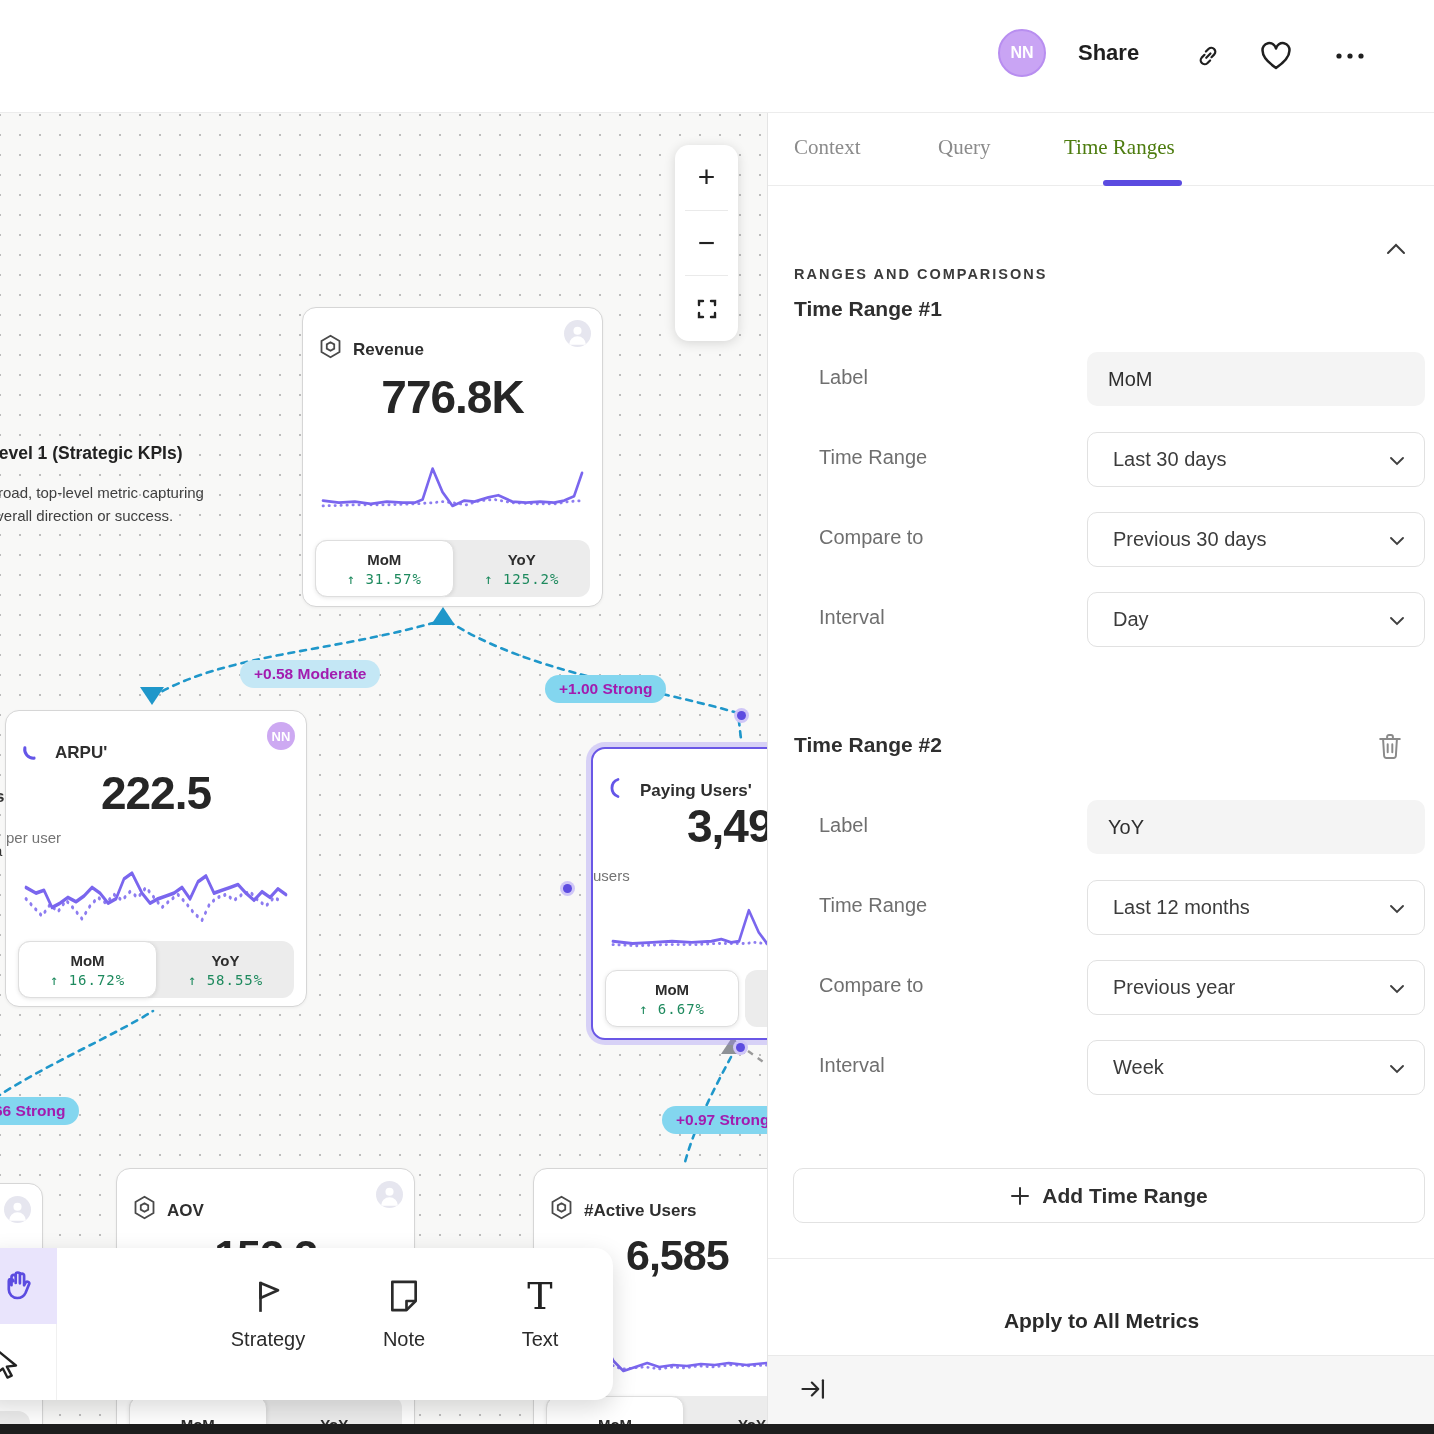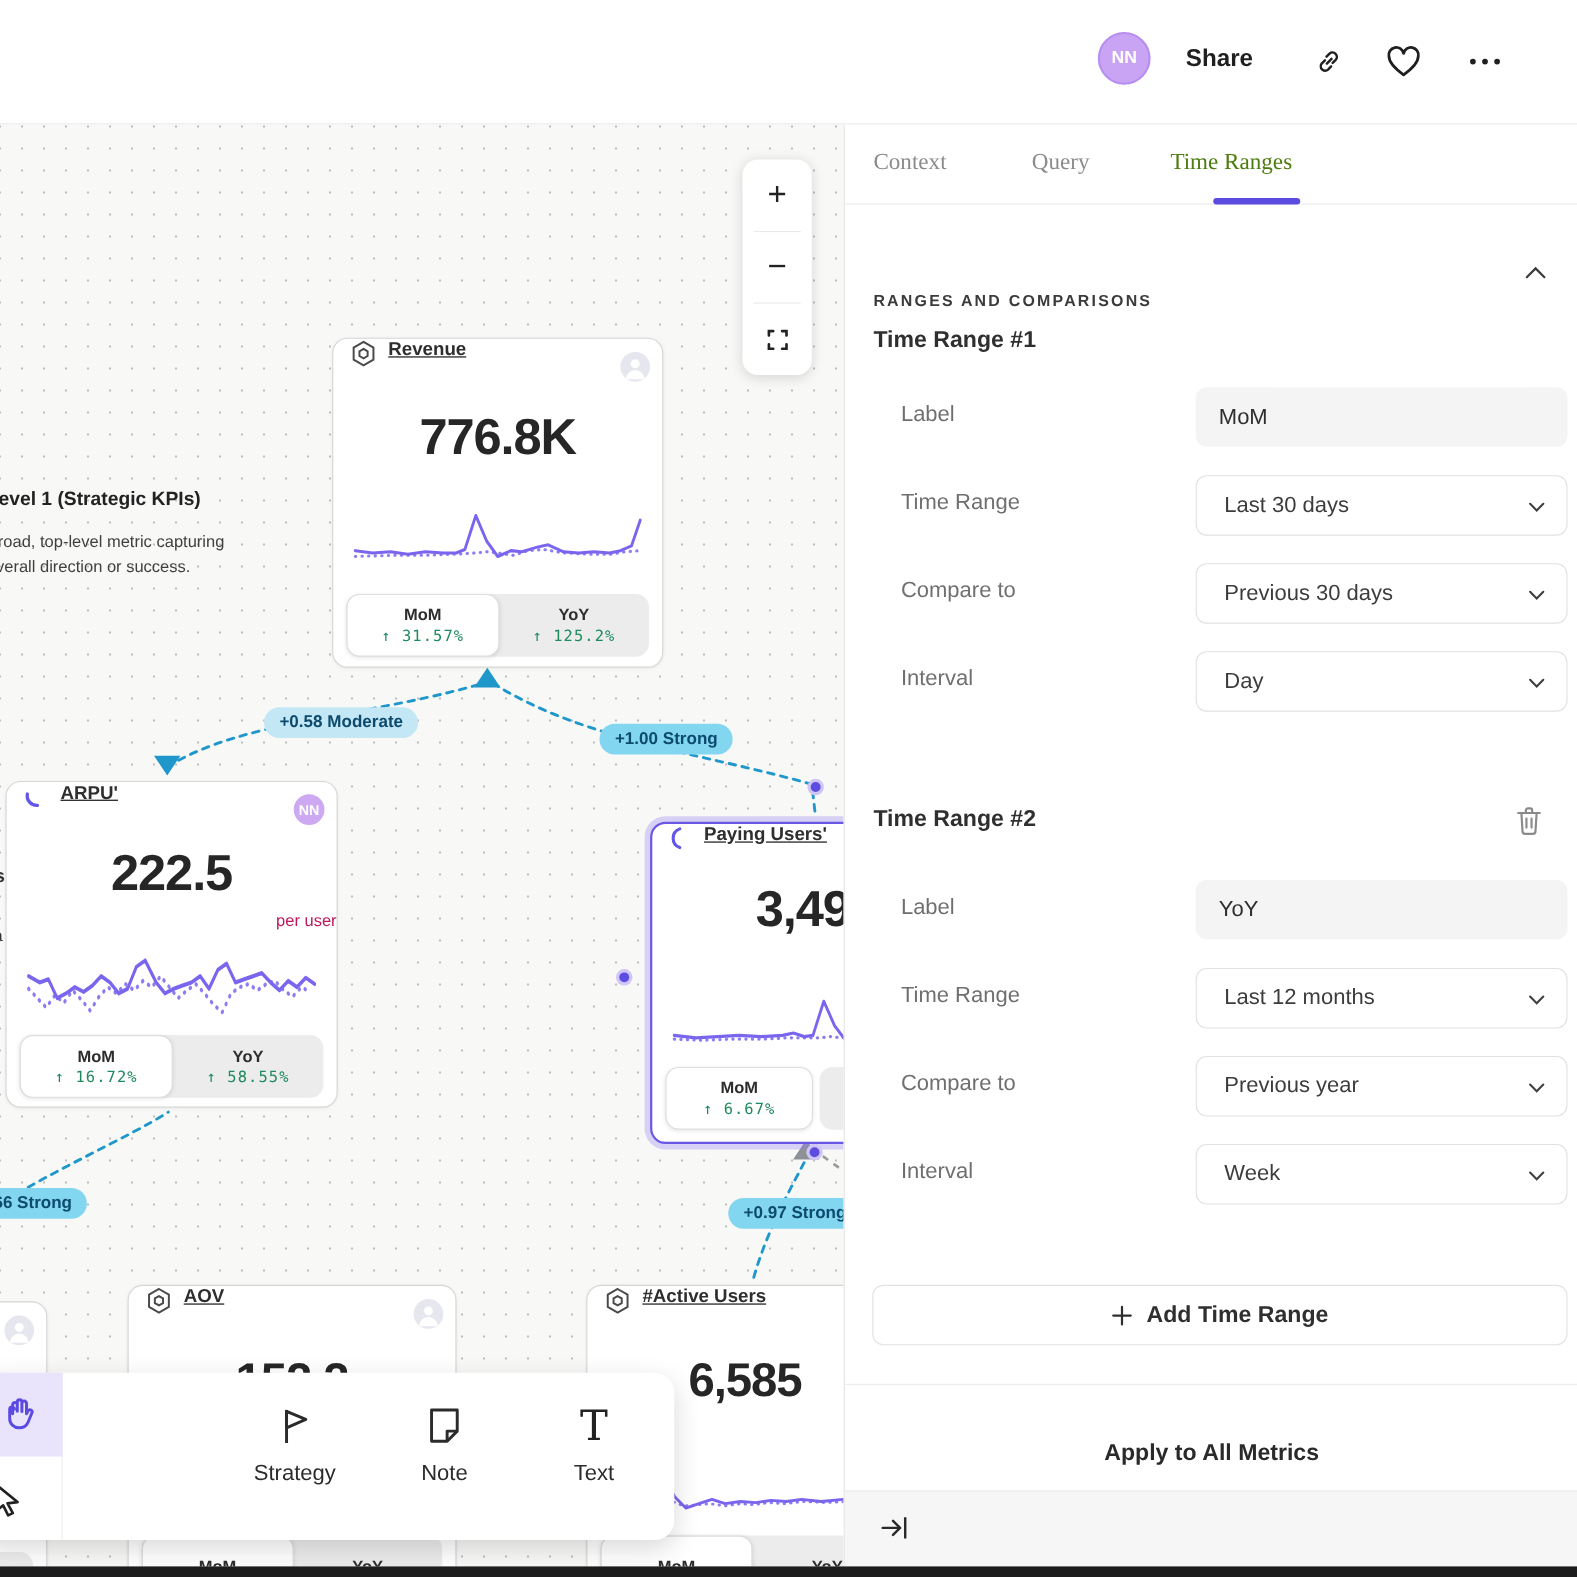--- a/index.html
+++ b/index.html
@@ -23,39 +23,39 @@
 
   .zoombar { position:absolute; left:675px; top:32px; width:63px; height:196px; background:#fff; border-radius:14px;
              box-shadow:0 2px 12px rgba(0,0,0,.14); z-index:15; display:flex; flex-direction:column; }
   .zoombar .zbtn { flex:1; display:flex; align-items:center; justify-content:center; font-size:30px; color:#222; cursor:pointer; }
   .zoombar .zdiv { height:1px; margin:0 10px; background:#eaeaea; }
 
   
   .card { position:absolute; background:#fff; border:1.5px solid #d6d6d6; border-radius:14px;
           box-shadow:0 1px 3px rgba(0,0,0,.05); z-index:10; }
   .card.selected { border:2px solid #6a57e6; box-shadow:0 0 0 5px rgba(150,130,245,.33); }
-  .card-head { position:absolute; left:0; top:0; right:0; height:52px; display:flex; align-items:flex-start; padding:0 14px;text-decoration:underline; }
+  .card-head { position:absolute; left:0; top:0; right:0; height:52px; display:flex; align-items:flex-end; padding:0 14px; }
   .card-title { font-size:17px; font-weight:600; color:#2e2e2e; margin-left:9px; white-space:nowrap; }
   .corner-avatar { position:absolute; right:11px; top:12px; width:27px; height:27px; border-radius:50%; background:#e6e6ef; overflow:hidden; }
   .nn-badge { position:absolute; right:11px; top:11px; width:28px; height:28px; border-radius:50%; background:#cda9f2;
               color:#fff; font-size:13px; font-weight:700; display:flex; align-items:center; justify-content:center; }
   .big-num { position:absolute; left:0; right:0; text-align:center; font-size:46px; font-weight:700; color:#262626; letter-spacing:-1px; }
-  .unit { position:absolute; left:0; right:0; text-align:right; font-size:15px; color:#be185d; }
+  .unit { position:absolute; left:0; right:0; text-align:left; font-size:15px; color:#737373; }
   .spark { position:absolute; left:14px; right:14px; }
   .spark svg { width:100%; height:100%; }
   .spark-solid { fill:none; stroke:#7a66ee; stroke-width:2.6; stroke-linejoin:round; stroke-linecap:round; }
   .spark-dot { fill:none; stroke:#8d7cf0; stroke-width:2.6; stroke-dasharray:0.5 5.5; stroke-linecap:round; }
   .pills { position:absolute; left:12px; right:12px; height:57px; background:#ececec; border-radius:12px; display:flex; }
   .pill { flex:1; display:flex; flex-direction:column; align-items:center; justify-content:center; gap:3px; cursor:pointer; }
   .pill.sel { background:#fff; border:1px solid #dedede; border-radius:12px; box-shadow:0 1px 4px rgba(0,0,0,.10); }
   .pill-label { font-size:15px; font-weight:700; color:#2d2d2d; }
   .pill-val { font-family:"DejaVu Sans Mono",monospace; font-size:14px; color:#1e8a5e; letter-spacing:1px; }
 
   
-  .cbadge { position:absolute; padding:5px 14px; border-radius:17px; font-size:15.5px; font-weight:600; color:#0c4a6e; z-index:8; white-space:nowrap; }
+  .cbadge { position:absolute; padding:5px 14px; border-radius:17px; font-size:15.5px; font-weight:600; color:#a21caf; z-index:8; white-space:nowrap;margin-top:17px; }
   .cbadge.moderate { background:#c4e7f5; }
   .cbadge.strong { background:#83d6ef; }
 
   
   .handle { position:absolute; width:15px; height:15px; border-radius:50%; background:#cfc6f7; z-index:12; }
   .handle::after { content:""; position:absolute; left:3px; top:3px; width:9px; height:9px; border-radius:50%; background:#5d4ce0; }
 
   
   .note-title { position:absolute; font-size:17.5px; font-weight:700; color:#222; white-space:nowrap; }
   .note-body { position:absolute; font-size:15px; color:#3f3f3f; line-height:23px; white-space:nowrap; }

